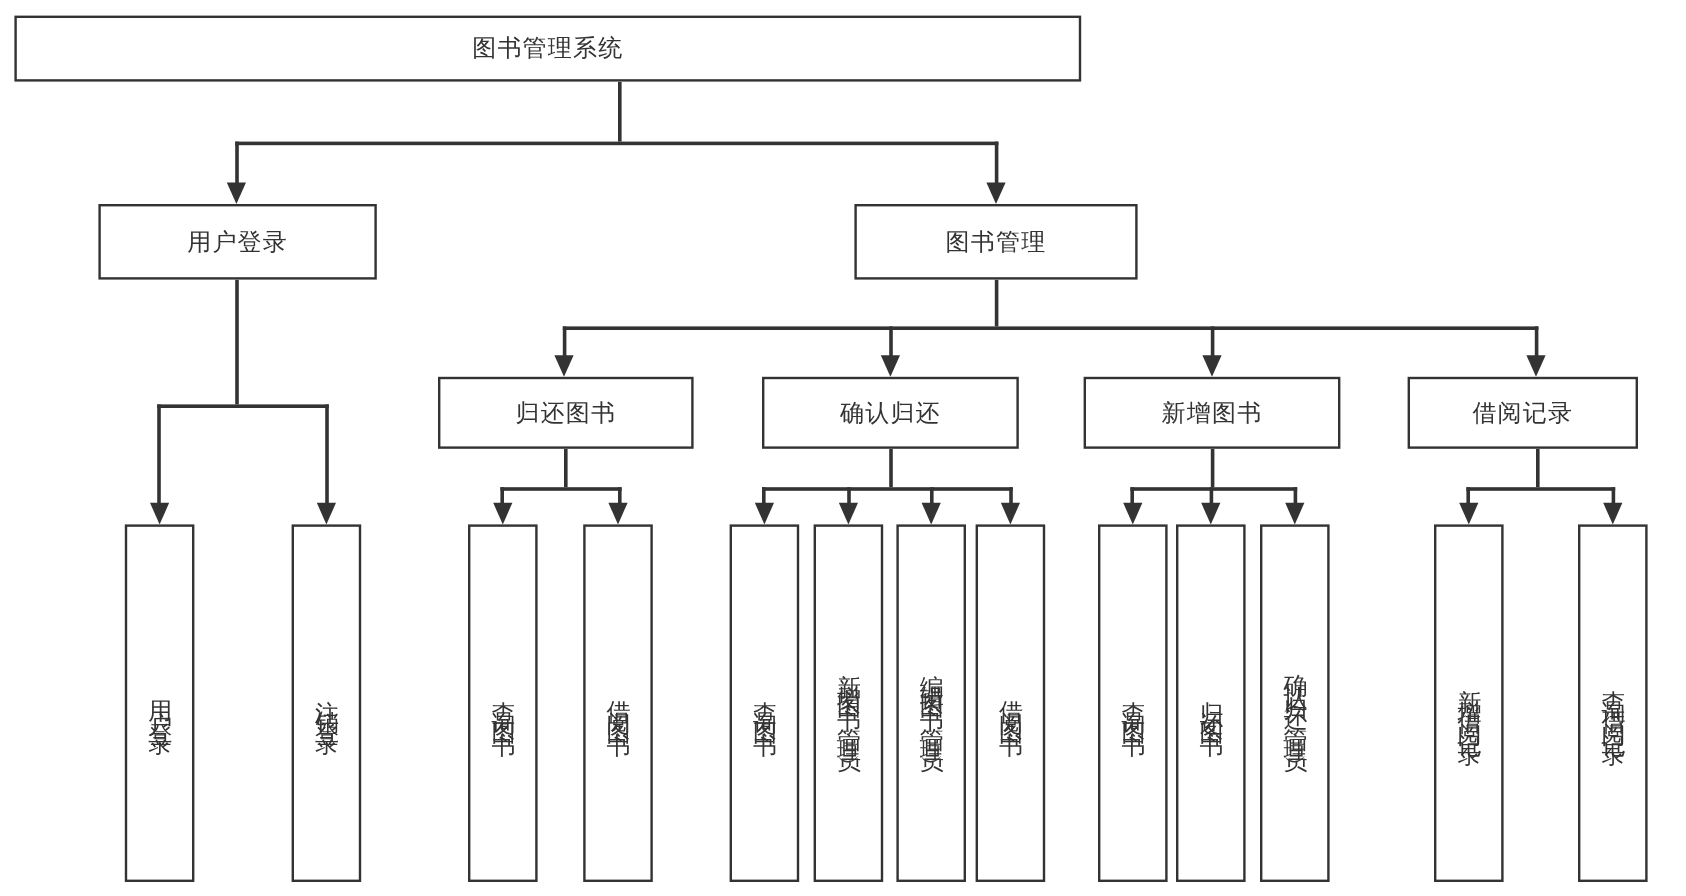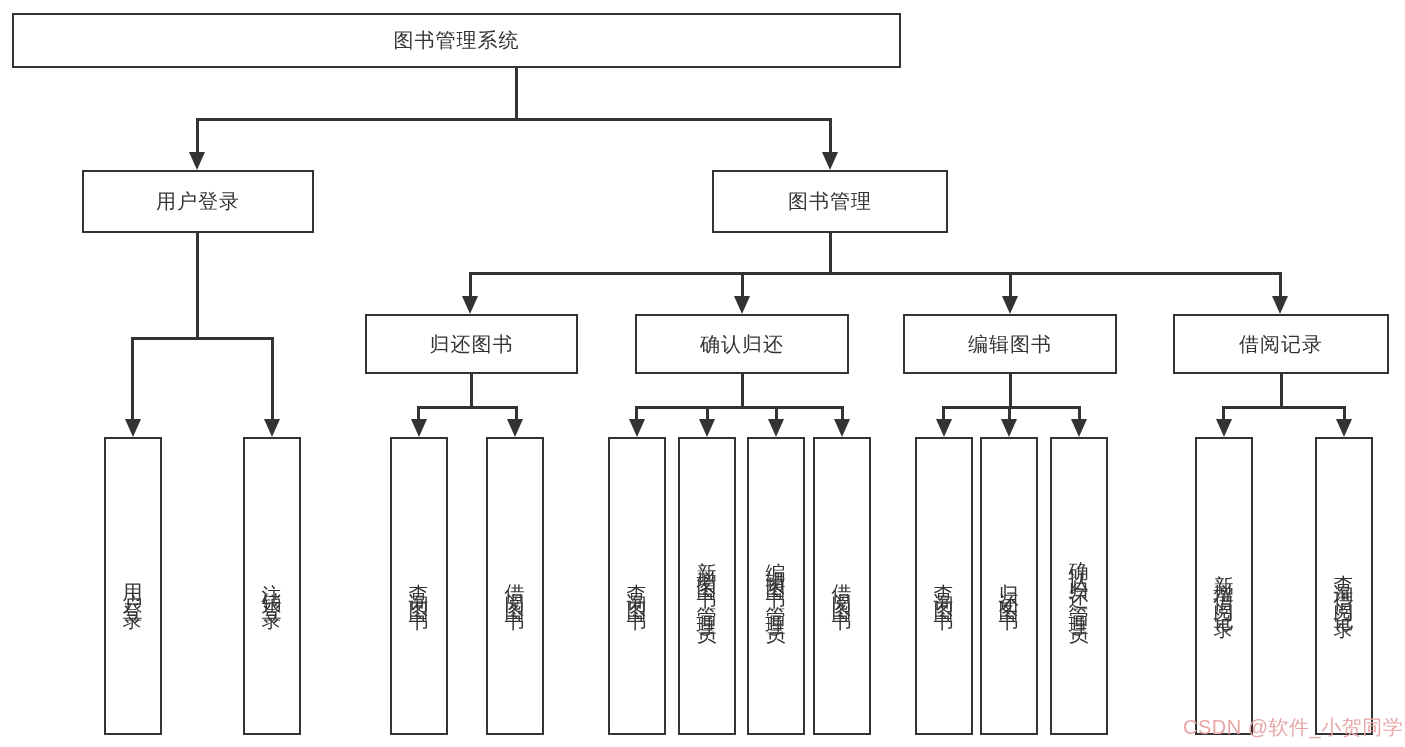--- a/index.html
+++ b/index.html
@@ -100,23 +100,23 @@
   <div class="vline" style="left:1279px;top:272px;height:26px"></div>
   <div class="arrow" style="left:1272px;top:296px"></div>
 
   <div class="box h" style="left:365px;top:314px;width:213px;height:60px">
     <span>归还图书</span>
   </div>
   <div class="box h" style="left:635px;top:314px;width:214px;height:60px">
     <span>确认归还</span>
   </div>
   <div class="box h" style="left:903px;top:314px;width:214px;height:60px">
-    <span>编辑图书</span>
+    <span>新增图书</span>
   </div>
-  <div class="box h" style="left:1173px;top:314px;width:216px;height:60px">
+  <div class="box h" style="left:1173px;top:314px;width:192px;height:60px">
     <span>借阅记录</span>
   </div>
 
   <div class="vline" style="left:470px;top:374px;height:32px"></div>
   <div class="hline" style="left:417px;top:406px;width:101px"></div>
   <div class="vline" style="left:417px;top:406px;height:15px"></div>
   <div class="arrow" style="left:411px;top:419px"></div>
   <div class="vline" style="left:515px;top:406px;height:15px"></div>
   <div class="arrow" style="left:507px;top:419px"></div>
 
@@ -184,15 +184,14 @@
     <span>确认归还（管理员）</span>
   </div>
 
   <div class="box v" style="left:1195px;top:437px;width:58px;height:298px">
     <span>新增借阅记录</span>
   </div>
   <div class="box v" style="left:1315px;top:437px;width:58px;height:298px">
     <span>查询借阅记录</span>
   </div>
 
-  <div class="watermark">CSDN @软件_小贺同学</div>
 
 </div>
 
 </body></html>

